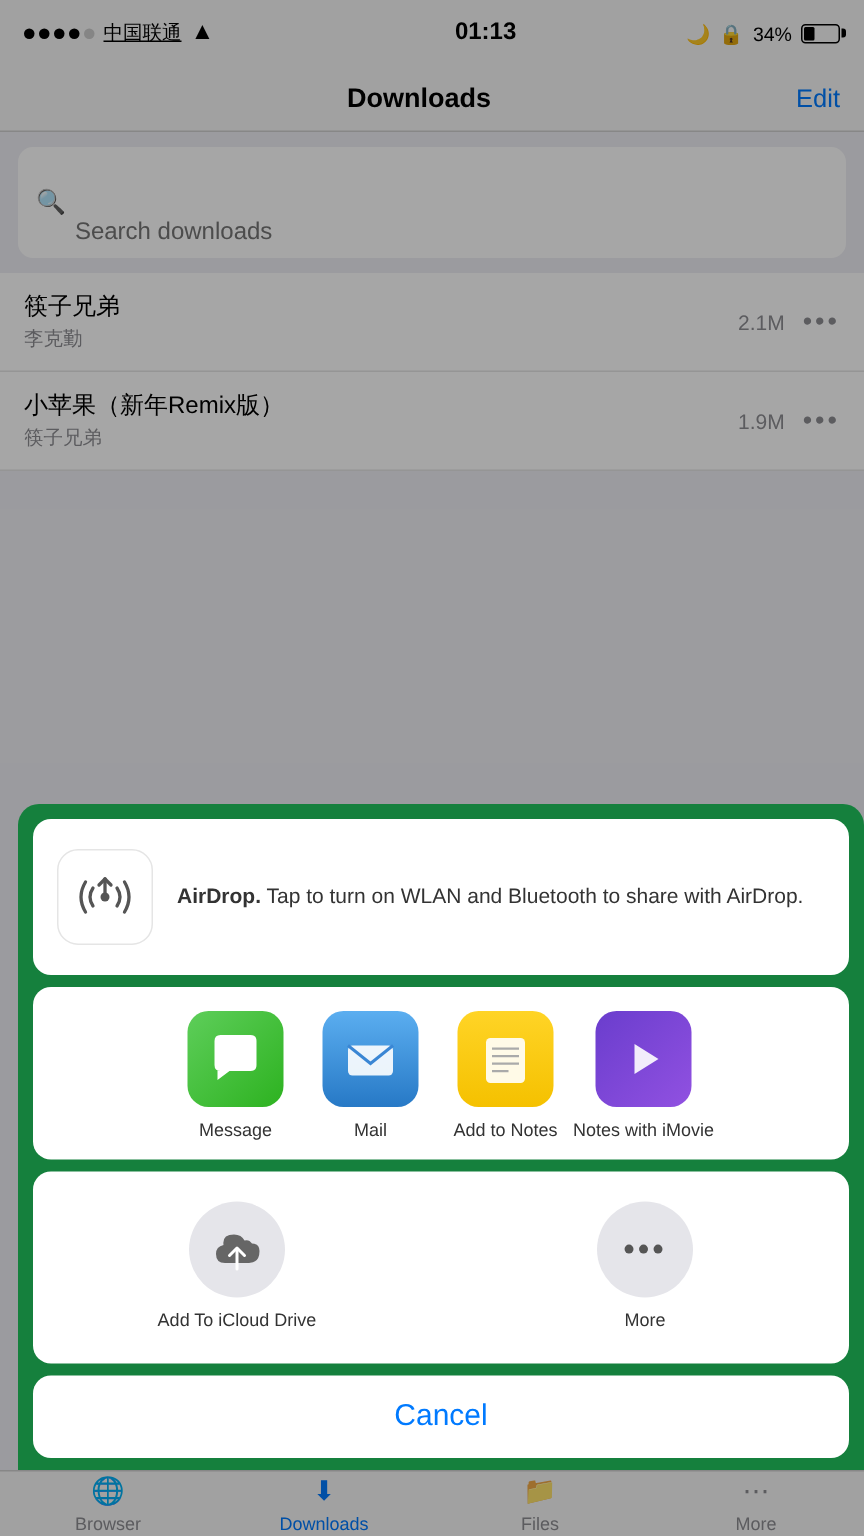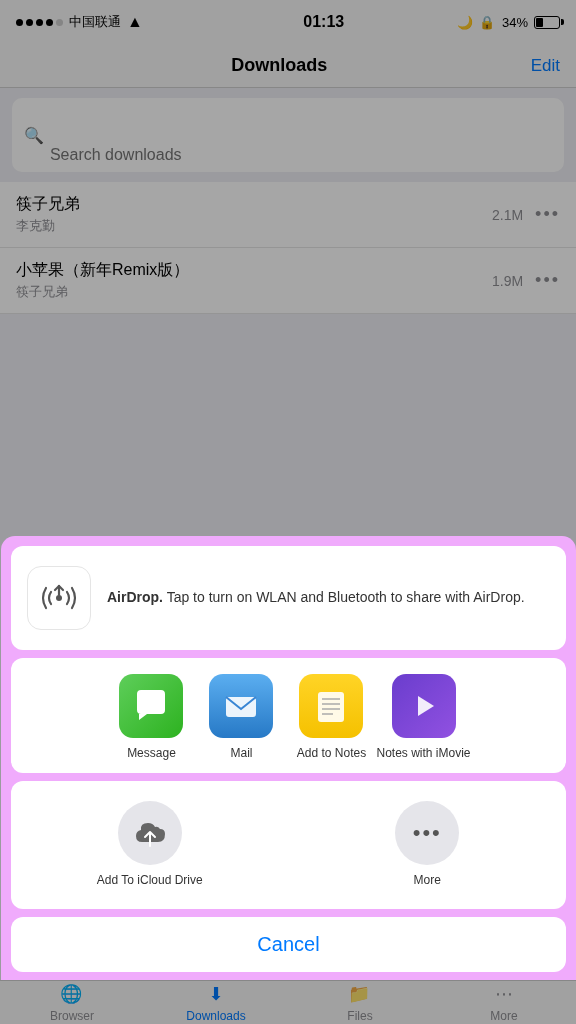--- a/index.html
+++ b/index.html
@@ -24,21 +24,21 @@
       font-size: 14px;
       font-weight: 500;
     }
     .status-left { display: flex; align-items: center; gap: 6px; }
     .status-dots { display: flex; gap: 3px; }
     .status-dot {
       width: 7px; height: 7px;
       border-radius: 50%;
       background: #000;
     }
-    .status-carrier { font-size: 13px; font-weight: 500; }
+    .status-carrier { font-size: 13px; font-weight: 500; text-decoration: underline; }
     .status-wifi { font-size: 16px; }
     .status-center { font-size: 16px; font-weight: 700; padding-left: 47px; }
     .status-right { display: flex; align-items: center; gap: 6px; font-size: 13px; }
     .battery {
       width: 26px; height: 13px;
       border: 1.5px solid #000;
       border-radius: 3px;
       position: relative;
       display: flex;
       align-items: center;
@@ -134,22 +134,22 @@
       position: absolute;
       top: 0; left: 0; right: 0; bottom: 0;
       background: rgba(0,0,0,0.35);
       z-index: 10;
     }
 
     
     .share-sheet {
       position: absolute;
       bottom: 44px;
-      left: 1px; right: 0;
-      background: #f0abfc;
+      left: 12px; right: 0;
+      background: #15803d;
       border-radius: 14px 14px 0 0;
       z-index: 20;
       overflow: hidden;
     }
 
     
     .airdrop-section {
       background: #fff;
       margin: 10px 10px 0 10px;
       border-radius: 12px;

